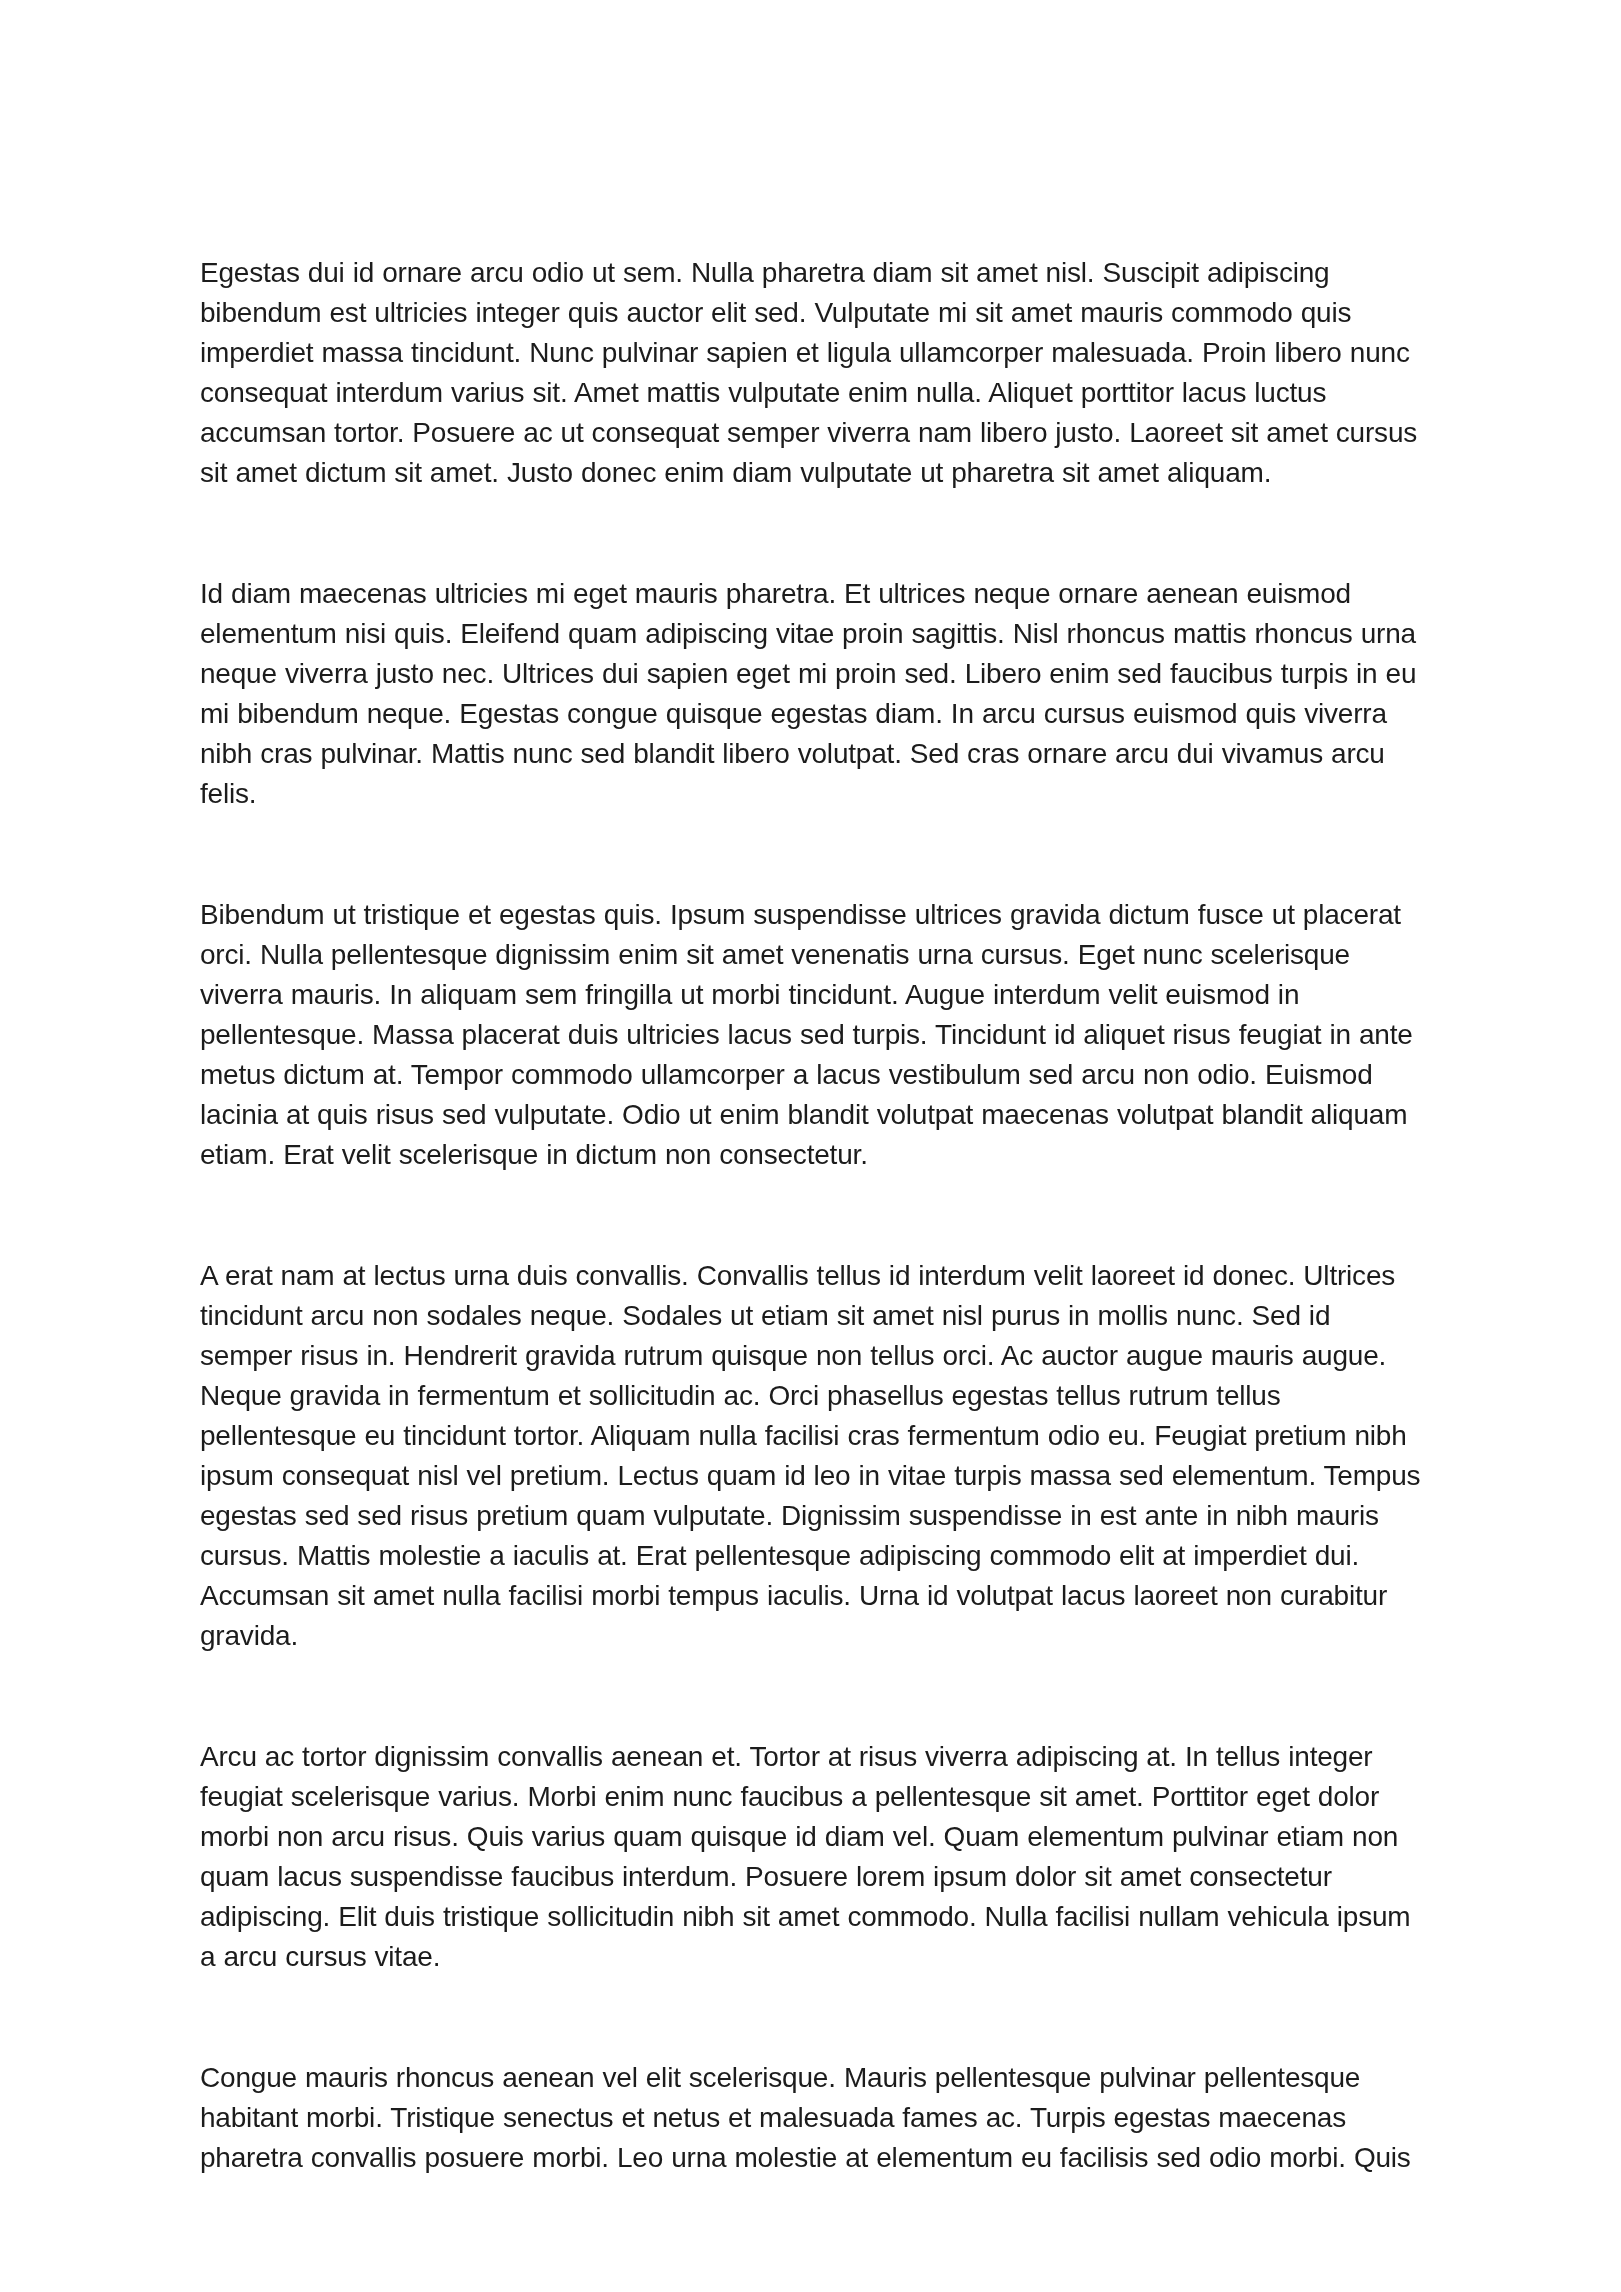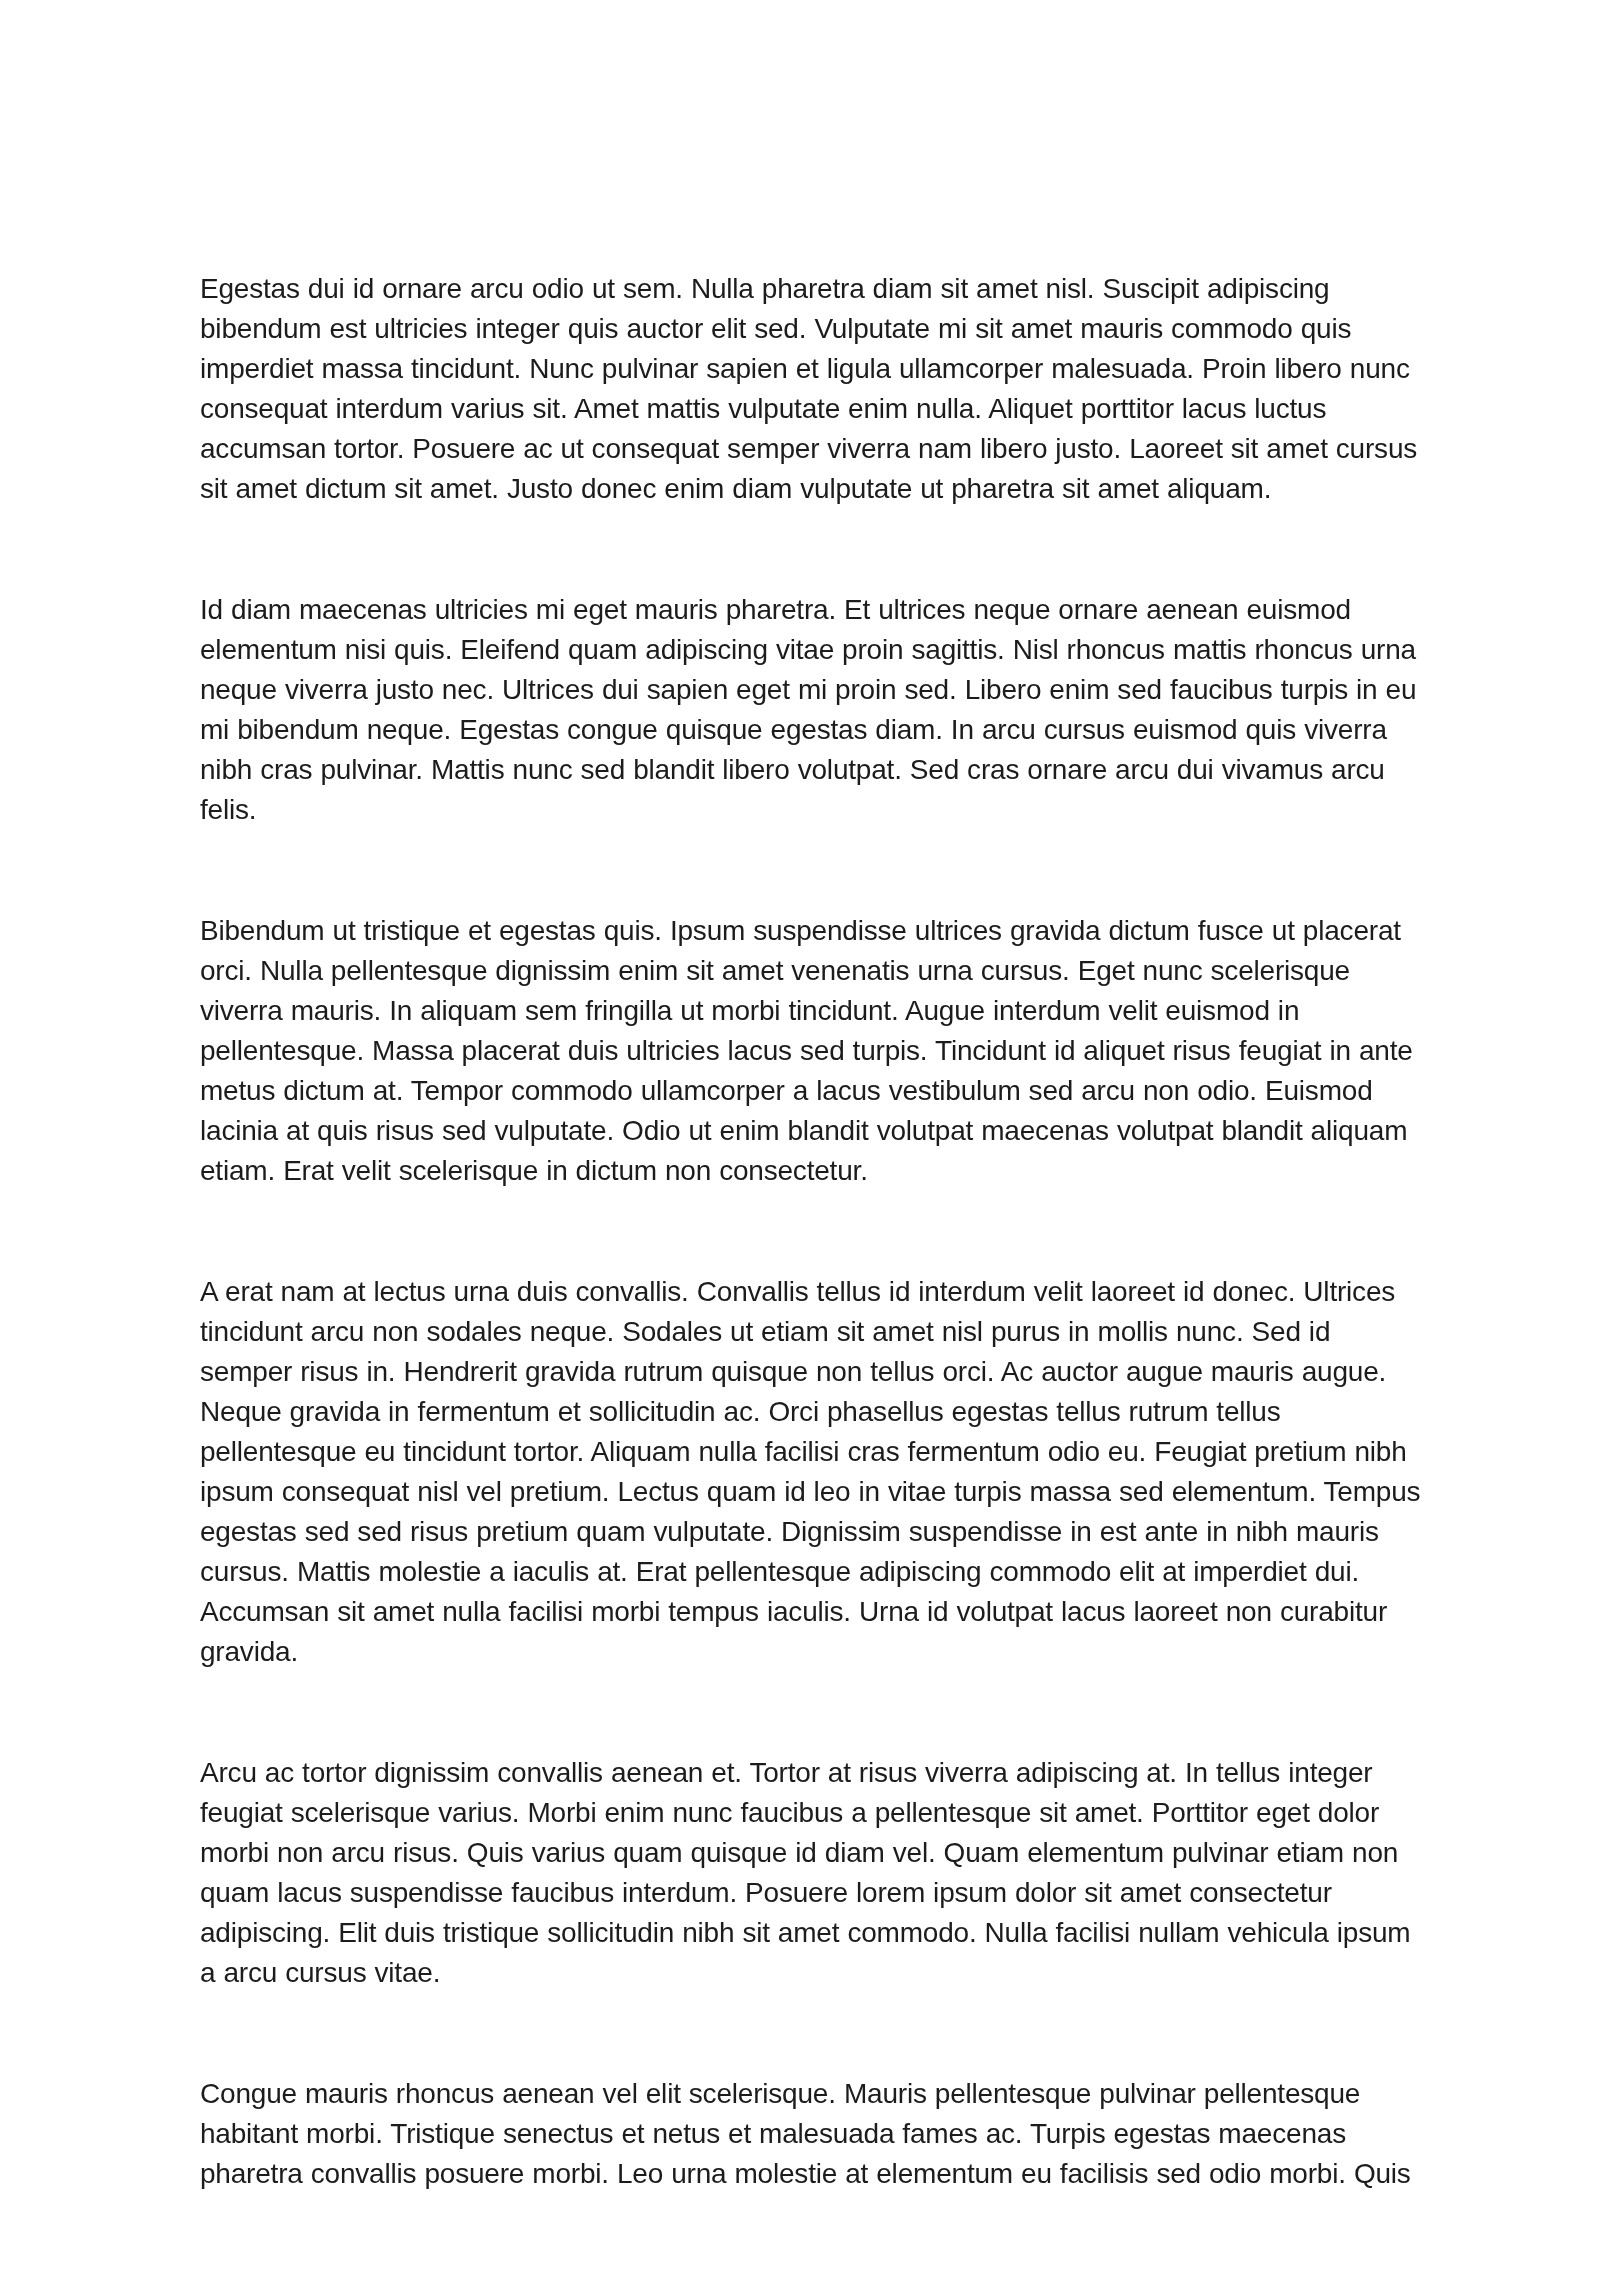--- a/index.html
+++ b/index.html
@@ -21,21 +21,20 @@
     width: 1621px;
     height: 2293px;
     background: #ffffff;
   }
   .text-block {
     position: absolute;
     left: 200px;
     top: 253px;
     width: 1225px;
     color: #1c1c1c;
-    margin-top: 16px;
   }
   .text-block p {
     margin: 0 0 81px 0;
     font-size: 28px;
     line-height: 40px;
     letter-spacing: -0.2px;
     text-align: left;
     word-spacing: 0.5px;
   }
   .text-block p:last-child {

